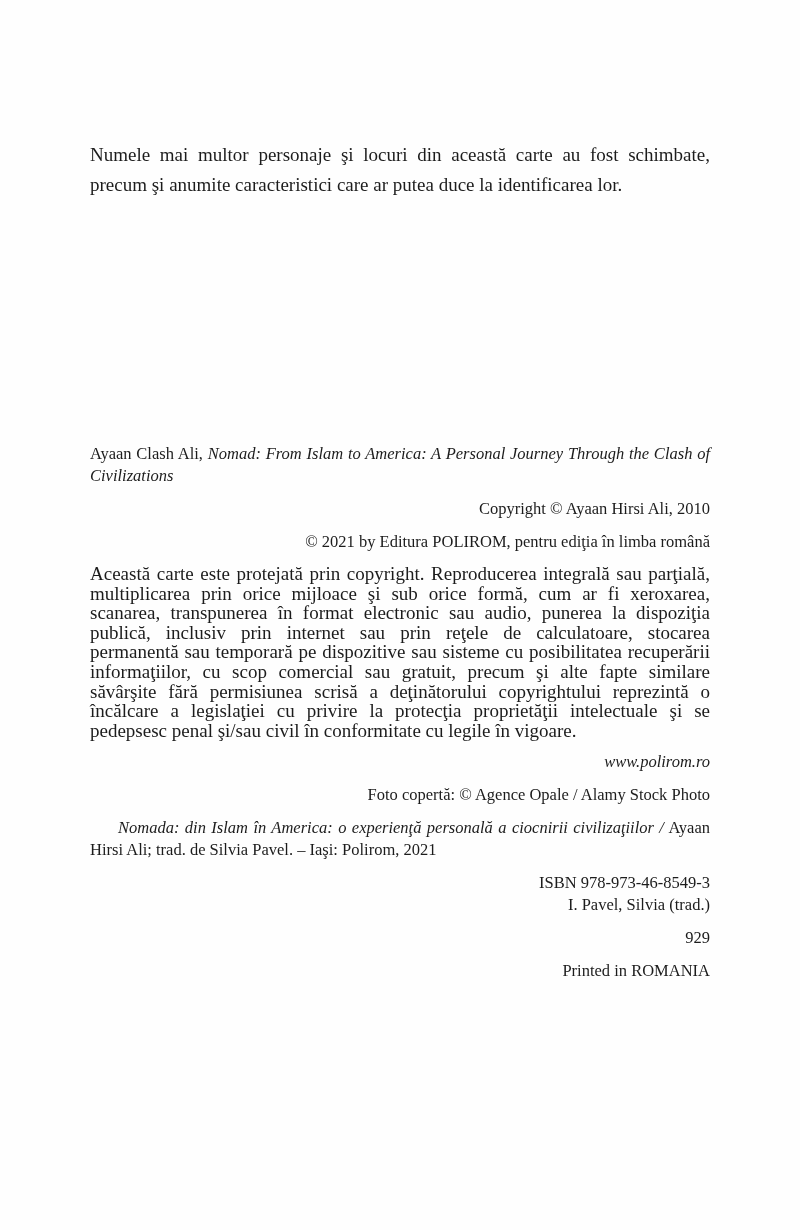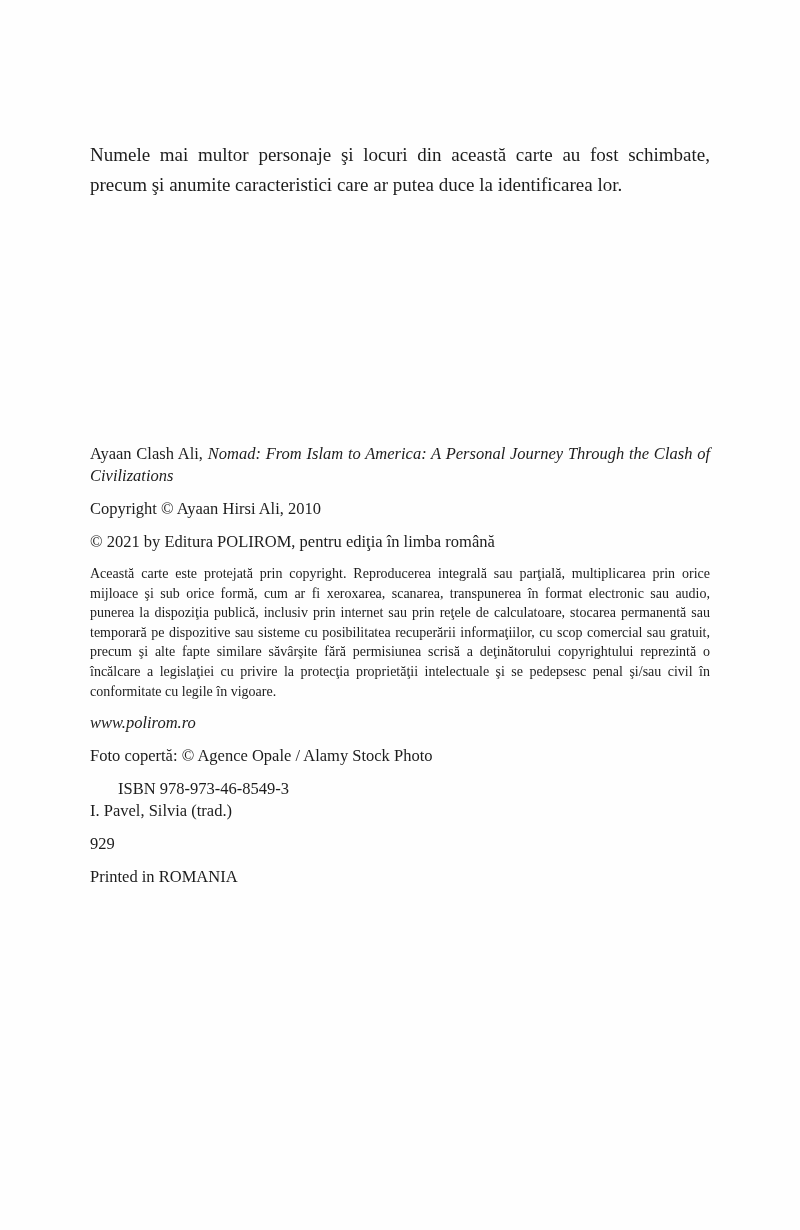--- a/index.html
+++ b/index.html
@@ -11,21 +11,21 @@
     position: relative;
     width: 800px;
     height: 1230px;
     background: #fefefe;
     color: #1c1c1c;
     font-family: "Liberation Serif", "DejaVu Serif", serif;
     box-sizing: border-box;
     padding: 140px 90px 0 90px;
     overflow: hidden;
   }
-  p { margin: 0; }
+  p { margin: 0; text-align: right; }
   em { font-style: italic; }
 
   .notice {
     font-size: 19px;
     line-height: 30px;
     text-align: justify;
   }
 
   .credits {
     margin-top: 243px;
@@ -34,21 +34,21 @@
   }
 
   .title-line {
     text-align: justify;
     margin-bottom: 11px;
   }
   .copyright-line {
     margin-bottom: 11px;
   }
   .legal {
-    font-size: 14px;
+    font-size: 19px;
     line-height: 19.6px;
     text-align: justify;
     margin-bottom: 11px;
   }
   .single {
     margin-bottom: 11px;
   }
   .italic-line {
     font-style: italic;
   }
@@ -87,20 +87,21 @@
 
     <p class="legal">Această carte este protejată prin copyright. Reproducerea integrală sau parţială, multiplicarea prin orice mijloace şi sub orice formă, cum ar fi xeroxarea, scanarea, transpunerea în format electronic sau audio, punerea la dispoziţia publică, inclusiv prin internet sau prin reţele de calculatoare, stocarea permanentă sau temporară pe dispozitive sau sisteme cu posibilitatea recuperării informaţiilor, cu scop comercial sau gratuit, precum şi alte fapte similare săvârşite fără permisiunea scrisă a deţinătorului copyrightului reprezintă o încălcare a legislaţiei cu privire la protecţia proprietăţii intelectuale şi se pedepsesc penal şi/sau civil în conformitate cu legile în vigoare.</p>
 
     <p class="single italic-line">www.polirom.ro</p>
 
     <p class="single">Foto copertă: © Agence Opale / Alamy Stock Photo</p>
 
 
 
     <div class="cip-entry">
+      <p class="cip-title"><em>Nomada: din Islam în America: o experienţă personală a ciocnirii civilizaţiilor /</em> <span>Ayaan Hirsi Ali; trad. de Silvia Pavel. – Iaşi: Polirom, 2021</span></p>
     </div>
 
     <p class="isbn">ISBN 978-973-46-8549-3</p>
 
     <p class="gap-sm">I. Pavel, Silvia (trad.)</p>
 
     <p class="gap-sm">929</p>
 
     <p>Printed in ROMANIA</p>
 

